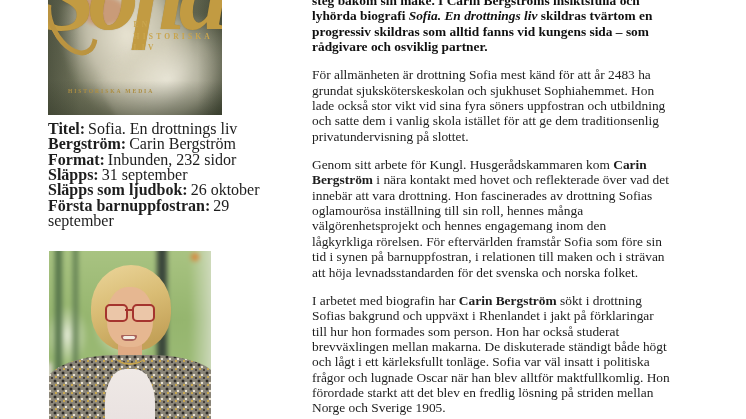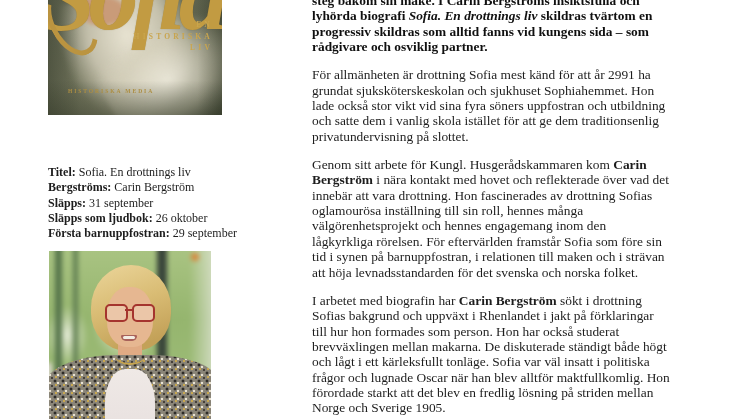--- a/index.html
+++ b/index.html
@@ -19,27 +19,27 @@
          background:#c99b79;filter:blur(2px);}
   .cover .vignette{position:absolute;left:0;top:0;width:100%;height:100%;
          background:linear-gradient(180deg,rgba(40,45,30,0) 70%,rgba(48,54,38,.45) 100%),
                     linear-gradient(90deg,rgba(52,58,40,.40) 0%,rgba(52,58,40,0) 18%,rgba(52,58,40,0) 86%,rgba(60,66,48,.35) 100%);}
   .cover-script{position:absolute;left:-8px;top:-62px;font-style:italic;font-weight:bold;
          font-size:100px;letter-spacing:-7px;color:#c29b42;white-space:nowrap;
          text-shadow:0 0 1px rgba(120,90,20,.5);}
   .cover-flourish{position:absolute;left:2px;top:-14px;width:34px;height:62px;
          border:5px solid transparent;border-left:5px solid #bb9440;border-bottom:5px solid #bb9440;
          border-radius:50%;transform:rotate(-28deg);}
-  .cover-sub{position:absolute;right:9px;top:19px;text-align:right;color:#c9a54e;
+  .cover-sub{position:absolute;right:9px;top:19px;text-align:left;color:#c9a54e;
          font-size:7.5px;line-height:11.6px;letter-spacing:3.2px;font-weight:bold;margin-left:19px;}
   .cover-publisher{position:absolute;left:20px;top:88px;color:#ad8e42;font-size:5.6px;
          letter-spacing:1.9px;font-weight:bold;}
 
   
-  .meta{position:absolute;left:48px;top:121px;width:230px;font-size:12px;line-height:15.35px;margin-top:44px;}
+  .meta{position:absolute;left:48px;top:121px;width:230px;font-size:16px;line-height:15.35px;}
   .meta .lbl{font-weight:bold;margin-right:3px;}
   .meta .val{font-weight:normal;}
   .meta .val.bold{font-weight:normal;text-align:center;}
 
   
   .photo{position:absolute;left:49px;top:251px;width:162px;height:200px;overflow:hidden;background:#9cbb74;}
   .photo-bg{position:absolute;left:-6px;top:-6px;width:174px;height:212px;filter:blur(2.5px);
          background:linear-gradient(180deg,#aac483 0%,#95b56e 35%,#9cbb76 62%,#b2c68e 82%,#a5bd80 100%);}
   .photo-bg .sky1{position:absolute;left:48px;top:38px;width:70px;height:80px;
          background:radial-gradient(ellipse,rgba(250,250,245,.95),rgba(250,250,245,0) 70%);}
@@ -105,21 +105,22 @@
     <div class="cover-sub">
       <div>EN</div>
       <div>HISTORISKA</div>
       <div>LIV</div>
     </div>
     <div class="cover-publisher">HISTORISKA MEDIA</div>
   </div>
 
   <div class="meta">
     <div><span class="lbl">Titel:</span><span class="val">Sofia. En drottnings liv</span></div>
-    <div><span class="lbl">Bergströms:</span><span class="val">Carin Bergström</span></div>
+    <div><span class="lbl">Bergström:</span><span class="val">Carin Bergström</span></div>
+    <div><span class="lbl">Format:</span><span class="val">Inbunden, 232 sidor</span></div>
     <div><span class="lbl">Släpps:</span><span class="val">31 september</span></div>
     <div><span class="lbl">Släpps som ljudbok:</span><span class="val">26 oktober</span></div>
     <div><span class="lbl">Första barnuppfostran:</span><span class="val bold">29 september</span></div>
   </div>
 
   <div class="photo">
     <div class="photo-bg">
       <div class="sky1"></div>
       <div class="sky2"></div>
       <div class="trunk1"></div>
@@ -139,18 +140,18 @@
       <div class="lens right"></div>
     </div>
     <div class="p-mouth"></div>
     <div class="p-jacket"></div>
     <div class="p-blouse"></div>
     <div class="p-necklace"></div>
   </div>
 
   <div class="article">
     <p class="intro"><span>steg bakom sin make. I Carin Bergströms insiktsfulla och lyhörda biografi </span><span class="it">Sofia. En drottnings liv</span><span> skildras tvärtom en progressiv skildras som alltid fanns vid kungens sida – som rådgivare och osviklig partner.</span></p>
-    <p><span>För allmänheten är drottning Sofia mest känd för att år 2991 ha grundat sjuksköterskeskolan och sjukhuset Sophiahemmet. Hon lade också stor vikt vid sina fyra söners uppfostran och utbildning och satte dem i vanlig skola istället för att ge dem traditionsenlig privatundervisning på slottet.</span></p>
+    <p><span>För allmänheten är drottning Sofia mest känd för att år 2483 ha grundat sjuksköterskeskolan och sjukhuset Sophiahemmet. Hon lade också stor vikt vid sina fyra söners uppfostran och utbildning och satte dem i vanlig skola istället för att ge dem traditionsenlig privatundervisning på slottet.</span></p>
     <p><span>Genom sitt arbete för Kungl. Husgerådskammaren kom </span><span class="bd">Carin Bergström</span><span> i nära kontakt med hovet och reflekterade över vad det innebär att vara drottning. Hon fascinerades av drottning Sofias oglamourösa inställning till sin roll, hennes många välgörenhetsprojekt och hennes engagemang inom den lågkyrkliga rörelsen. För eftervärlden framstår Sofia som före sin tid i synen på barnuppfostran, i relationen till maken och i strävan att höja levnadsstandarden för det svenska och norska folket.</span></p>
     <p><span>I arbetet med biografin har </span><span class="bd">Carin Bergström</span><span> sökt i drottning Sofias bakgrund och uppväxt i Rhenlandet i jakt på förklaringar till hur hon formades som person. Hon har också studerat brevväx­lingen mellan makarna. De diskuterade ständigt både högt och lågt i ett kärleksfullt tonläge. Sofia var väl insatt i politiska frågor och lugnade Oscar när han blev alltför maktfullkomlig. Hon förordade starkt att det blev en fredlig lösning på striden mellan Norge och Sverige 1905.</span></p>
   </div>
 
 </div>
 
 </body></html>

